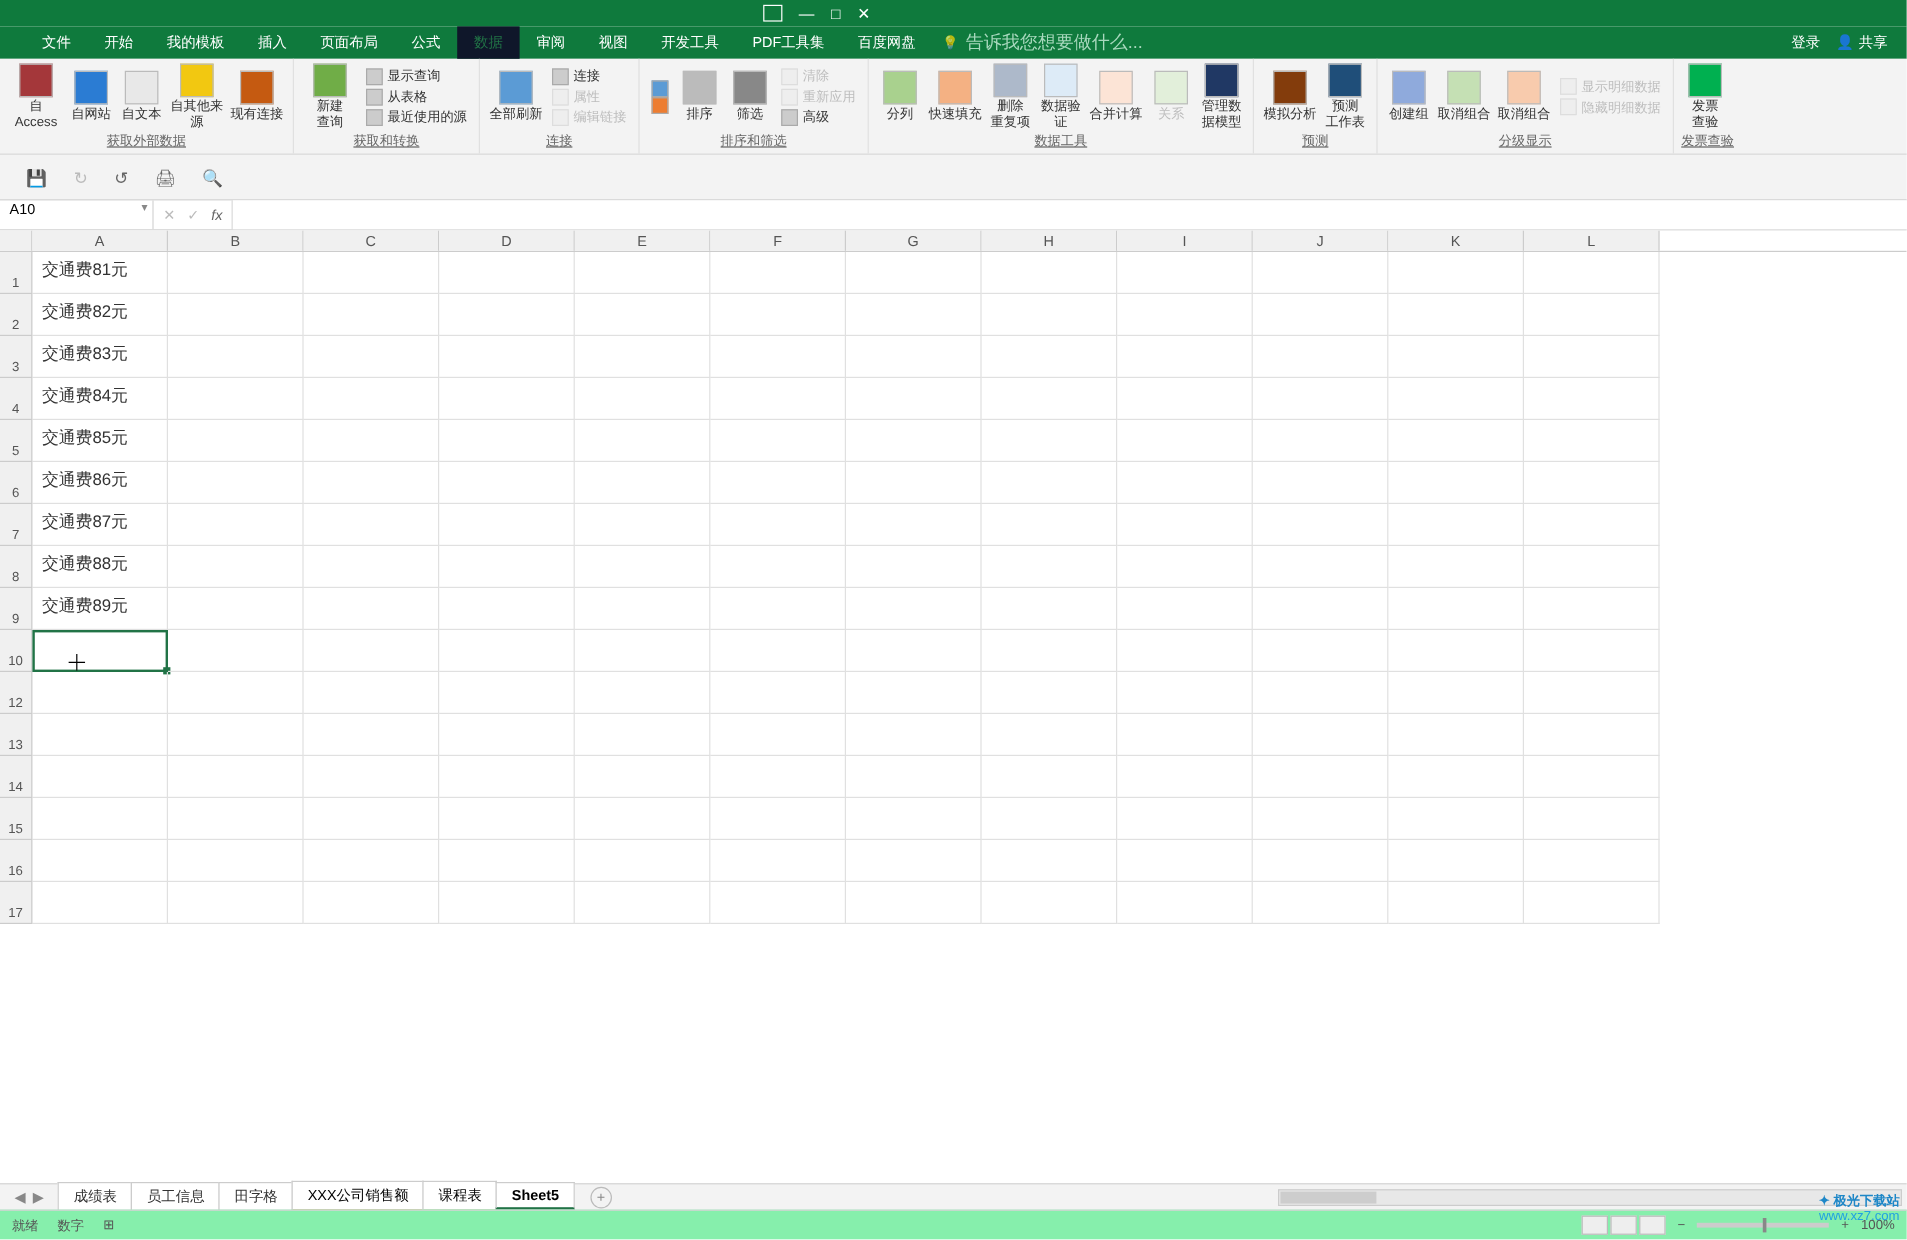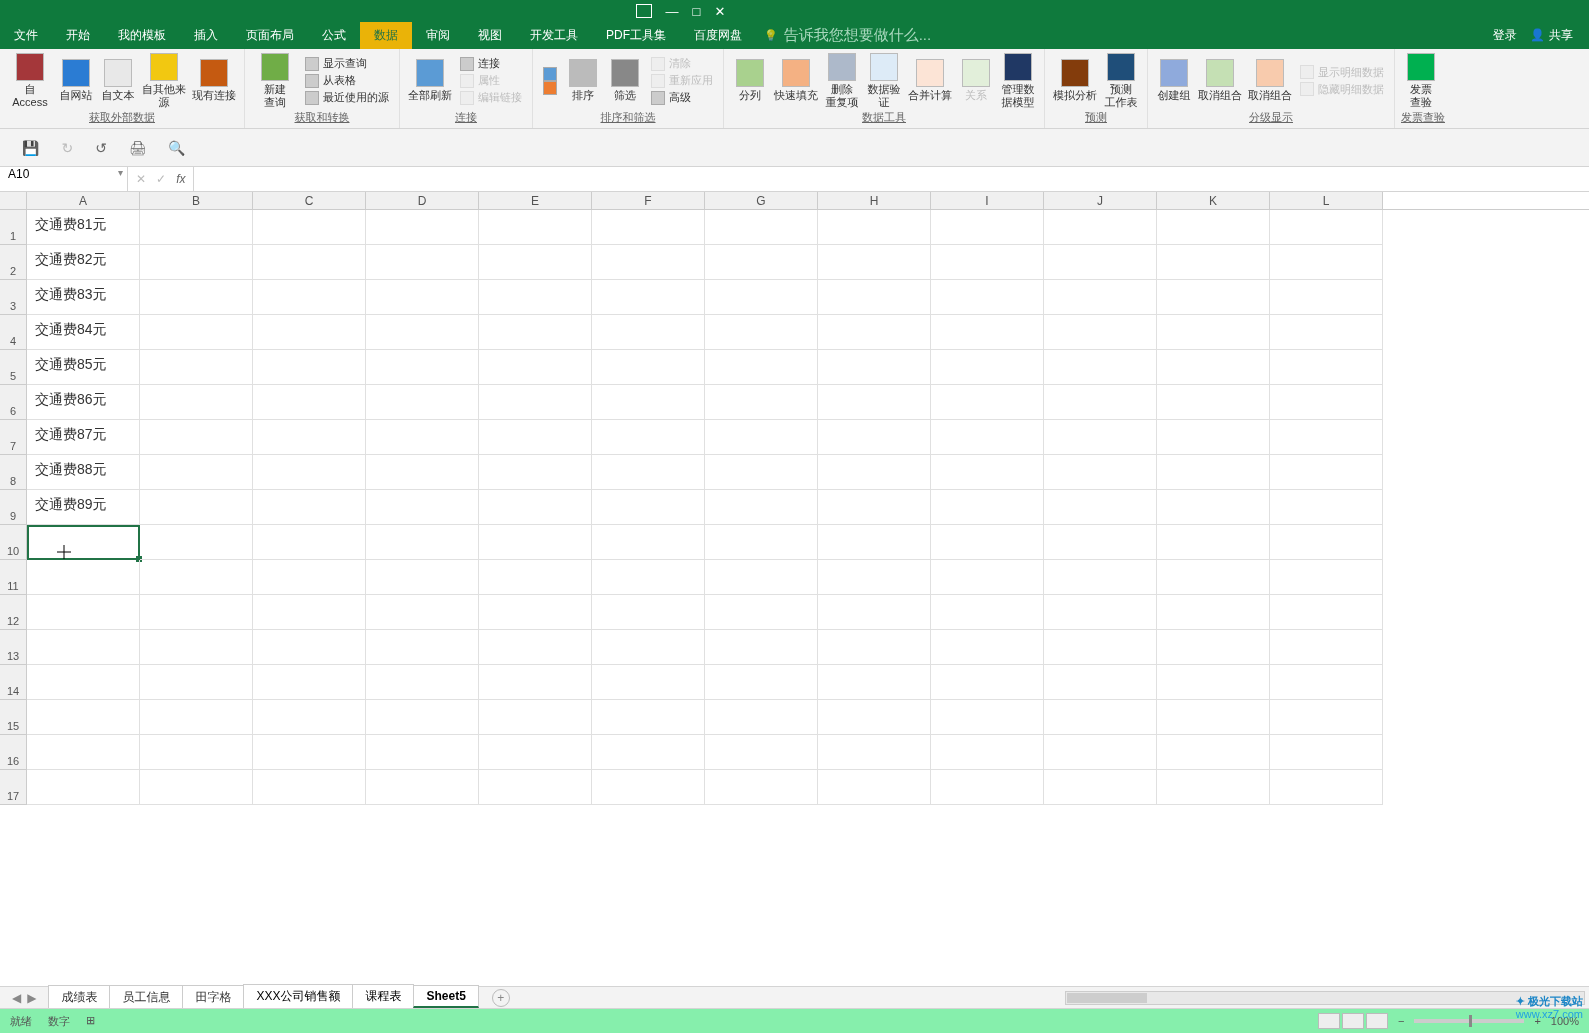--- a/index.html
+++ b/index.html
@@ -7,25 +7,25 @@
 
 
 .title-bar { background: #0f7a3d; height: 22px; display: flex; align-items: center; color: #fff; font-size: 12px; }
 .title-bar .tb-left { width: 40%; }
 .title-bar .tb-center { flex: 1; text-align: center; }
 .title-bar .tb-right { display: flex; align-items: center; gap: 14px; padding-right: 10px; }
 .title-bar .tb-right .sq { width: 16px; height: 14px; border: 1px solid #fff; display:inline-block; }
 .title-bar .tb-right span { cursor: default; font-size: 13px; line-height: 1; }
 
 
-.menu-bar { background: #0f7a3d; height: 27px; display: flex; align-items: stretch; color: #fff; font-size: 12px; padding-left: 0; justify-content: space-between; }
+.menu-bar { background: #0f7a3d; height: 27px; display: flex; align-items: stretch; color: #fff; font-size: 12px; padding-left: 21px; justify-content: space-between; }
 .menu-left { display: flex; }
 .menu-right { display: flex; align-items: center; gap: 14px; padding-right: 16px; }
 .menu-bar .tab { padding: 5px 14px; cursor: default; }
-.menu-bar .tab.active { background: #eab308; color: #217346; }
+.menu-bar .tab.active { background: #0f172a; color: #217346; }
 .menu-bar .tell-me { color: #a8d8bd; font-size: 15px; margin-left: 8px; display: flex; align-items: center; gap: 6px; }
 .menu-bar .tell-me::before { content:"💡"; font-size:11px; opacity:.7; }
 
 
 .ribbon { background: #f3f3f3; height: 80px; border-bottom: 1px solid #d4d4d4; display: flex; }
 .rgroup { border-right: 1px solid #e0e0e0; padding: 2px 6px 1px 6px; display: flex; flex-direction: column; }
 .rgroup .rrow { display: flex; flex: 1; align-items: center; gap: 2px; }
 .rgroup .rlabel { text-align: center; font-size: 11px; color: #666; padding-bottom: 2px; text-decoration: underline; }
 .rbtn-large { display: flex; flex-direction: column; align-items: center; justify-content: center; width: 48px; font-size: 11px; color: #333; gap: 2px; text-align: center; line-height: 1.1; }
 .rbtn-large.nrw { width: 40px; }
@@ -534,35 +534,20 @@
       <div class="cell"></div>
       <div class="cell"></div>
       <div class="cell"></div>
       <div class="cell"></div>
       <div class="cell"></div>
       <div class="cell"></div>
       <div class="cell"></div>
       <div class="cell"></div>
     </div>
     <div class="row">
-      <div class="row-h">11</div>
-      <div class="cell"></div>
-      <div class="cell"></div>
-      <div class="cell"></div>
-      <div class="cell"></div>
-      <div class="cell"></div>
-      <div class="cell"></div>
-      <div class="cell"></div>
-      <div class="cell"></div>
-      <div class="cell"></div>
-      <div class="cell"></div>
-      <div class="cell"></div>
-      <div class="cell"></div>
-    </div>
-    <div class="row">
       <div class="row-h">12</div>
       <div class="cell"></div>
       <div class="cell"></div>
       <div class="cell"></div>
       <div class="cell"></div>
       <div class="cell"></div>
       <div class="cell"></div>
       <div class="cell"></div>
       <div class="cell"></div>
       <div class="cell"></div>

